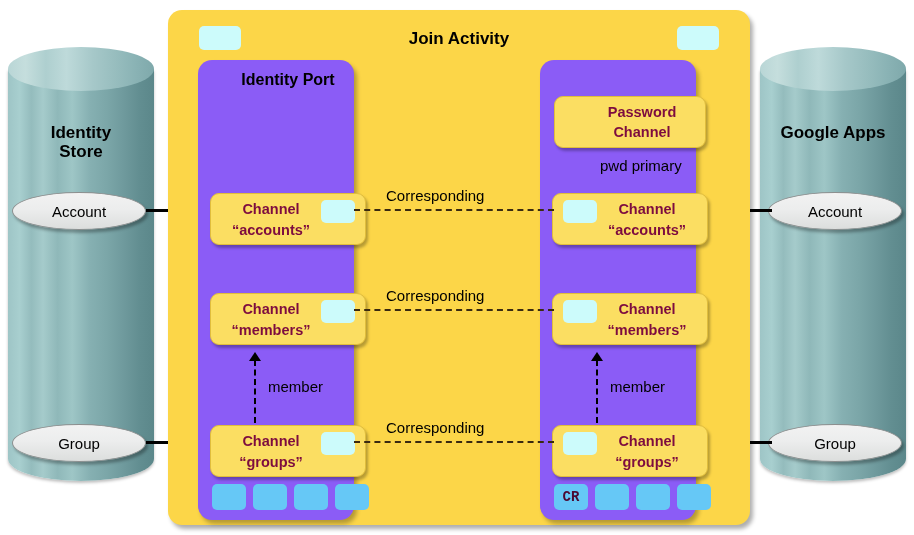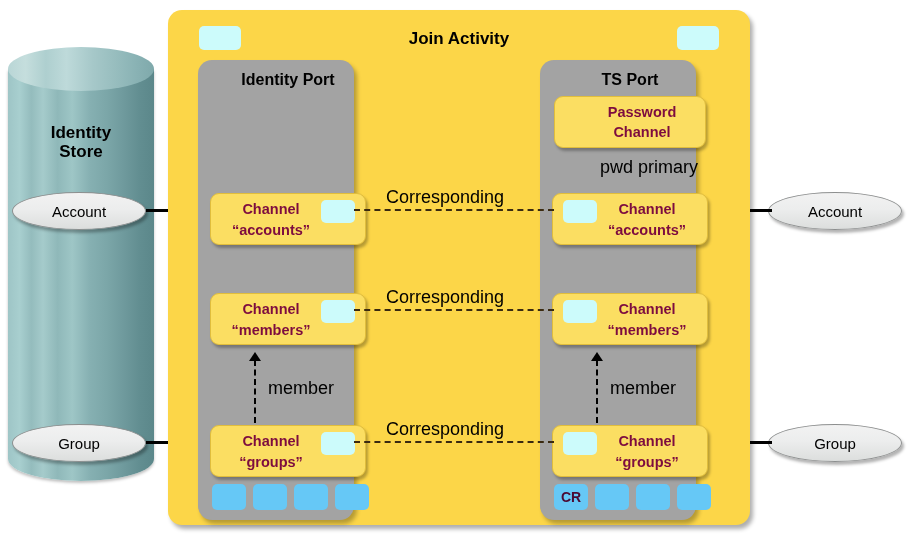--- a/index.html
+++ b/index.html
@@ -120,21 +120,21 @@
     background: #ccfbfb;
     border-radius: 5px;
   }
 
   
   .port-panel {
     position: absolute;
     top: 50px;
     width: 156px;
     height: 460px;
-    background: #a3a3a3;
+    background: #8b5cf6;
     border-radius: 14px 14px 14px 14px;
     box-shadow: 3px 4px 4px rgba(0,0,0,0.28);
   }
   .port-title {
     position: absolute;
     left: 0;
     top: 11px;
     width: 180px;
     text-align: center;
     font-size: 16px;
@@ -195,20 +195,21 @@
     line-height: 20px;
   }
 
   
   .sq-blue {
     position: absolute;
     width: 34px;
     height: 26px;
     background: #66c8f6;
     border-radius: 5px;
+    font-family: Liberation Mono, monospace;
   }
   .sq-blue.cr {
     display: flex;
     align-items: center;
     justify-content: center;
     font-size: 14px;
     font-weight: bold;
     color: #4b0a33;
   }
 
@@ -233,40 +234,45 @@
     width: 0;
     height: 0;
     border-left: 6px solid transparent;
     border-right: 6px solid transparent;
     border-bottom: 9px solid #000000;
   }
 
   
   .label-text {
     position: absolute;
-    font-size: 18px;
+    font-size: 15px;
     color: #000000;
     white-space: nowrap;
   }
 </style>
 </head>
 <body>
 
 <div id="canvas">
 
   <div class="cylinder" style="left:8px; top:47px;">
     <div class="cyl-body"></div>
     <div class="cyl-top"></div>
     <div class="cyl-label" style="top:95px;">Store</div>
     <div class="cyl-label" style="top:76px;">Identity</div>
   </div>
 
   <div class="ellipse" style="left:12px; top:192px;">Account</div>
   <div class="ellipse" style="left:12px; top:424px;">Group</div>
 
+  <div class="cylinder" style="left:760px; top:47px;">
+    <div class="cyl-body"></div>
+    <div class="cyl-top"></div>
+    <div class="cyl-label" style="top:76px;">Google Apps</div>
+  </div>
 
   <div class="ellipse" style="left:768px; top:192px;">Account</div>
   <div class="ellipse" style="left:768px; top:424px;">Group</div>
 
   <div class="solid-line" style="left:146px; top:209px; width:76px;"></div>
   <div class="solid-line" style="left:146px; top:441px; width:76px;"></div>
   <div class="solid-line" style="left:696px; top:209px; width:76px;"></div>
   <div class="solid-line" style="left:696px; top:441px; width:76px;"></div>
 
   <div class="activity-panel">
@@ -300,21 +306,20 @@
       <div class="arrow-up" style="left:51px; top:292px;"></div>
       <div class="label-text" style="left:70px; top:318px;">member</div>
 
       <div class="sq-blue" style="left:14px; top:424px;"></div>
       <div class="sq-blue" style="left:55px; top:424px;"></div>
       <div class="sq-blue" style="left:96px; top:424px;"></div>
       <div class="sq-blue" style="left:137px; top:424px;"></div>
     </div>
 
     <div class="port-panel" style="left:372px;">
-      <div class="port-title">TS Port</div>
 
       <div class="password-box" style="left:14px; top:36px;padding-left:24px;">
         <div>
           <span>Password</span><br>
           <span>Channel</span>
         </div>
       </div>
       <div class="label-text" style="left:60px; top:97px;">pwd primary</div>
 
       <div class="channel-box" style="left:12px; top:133px;">

